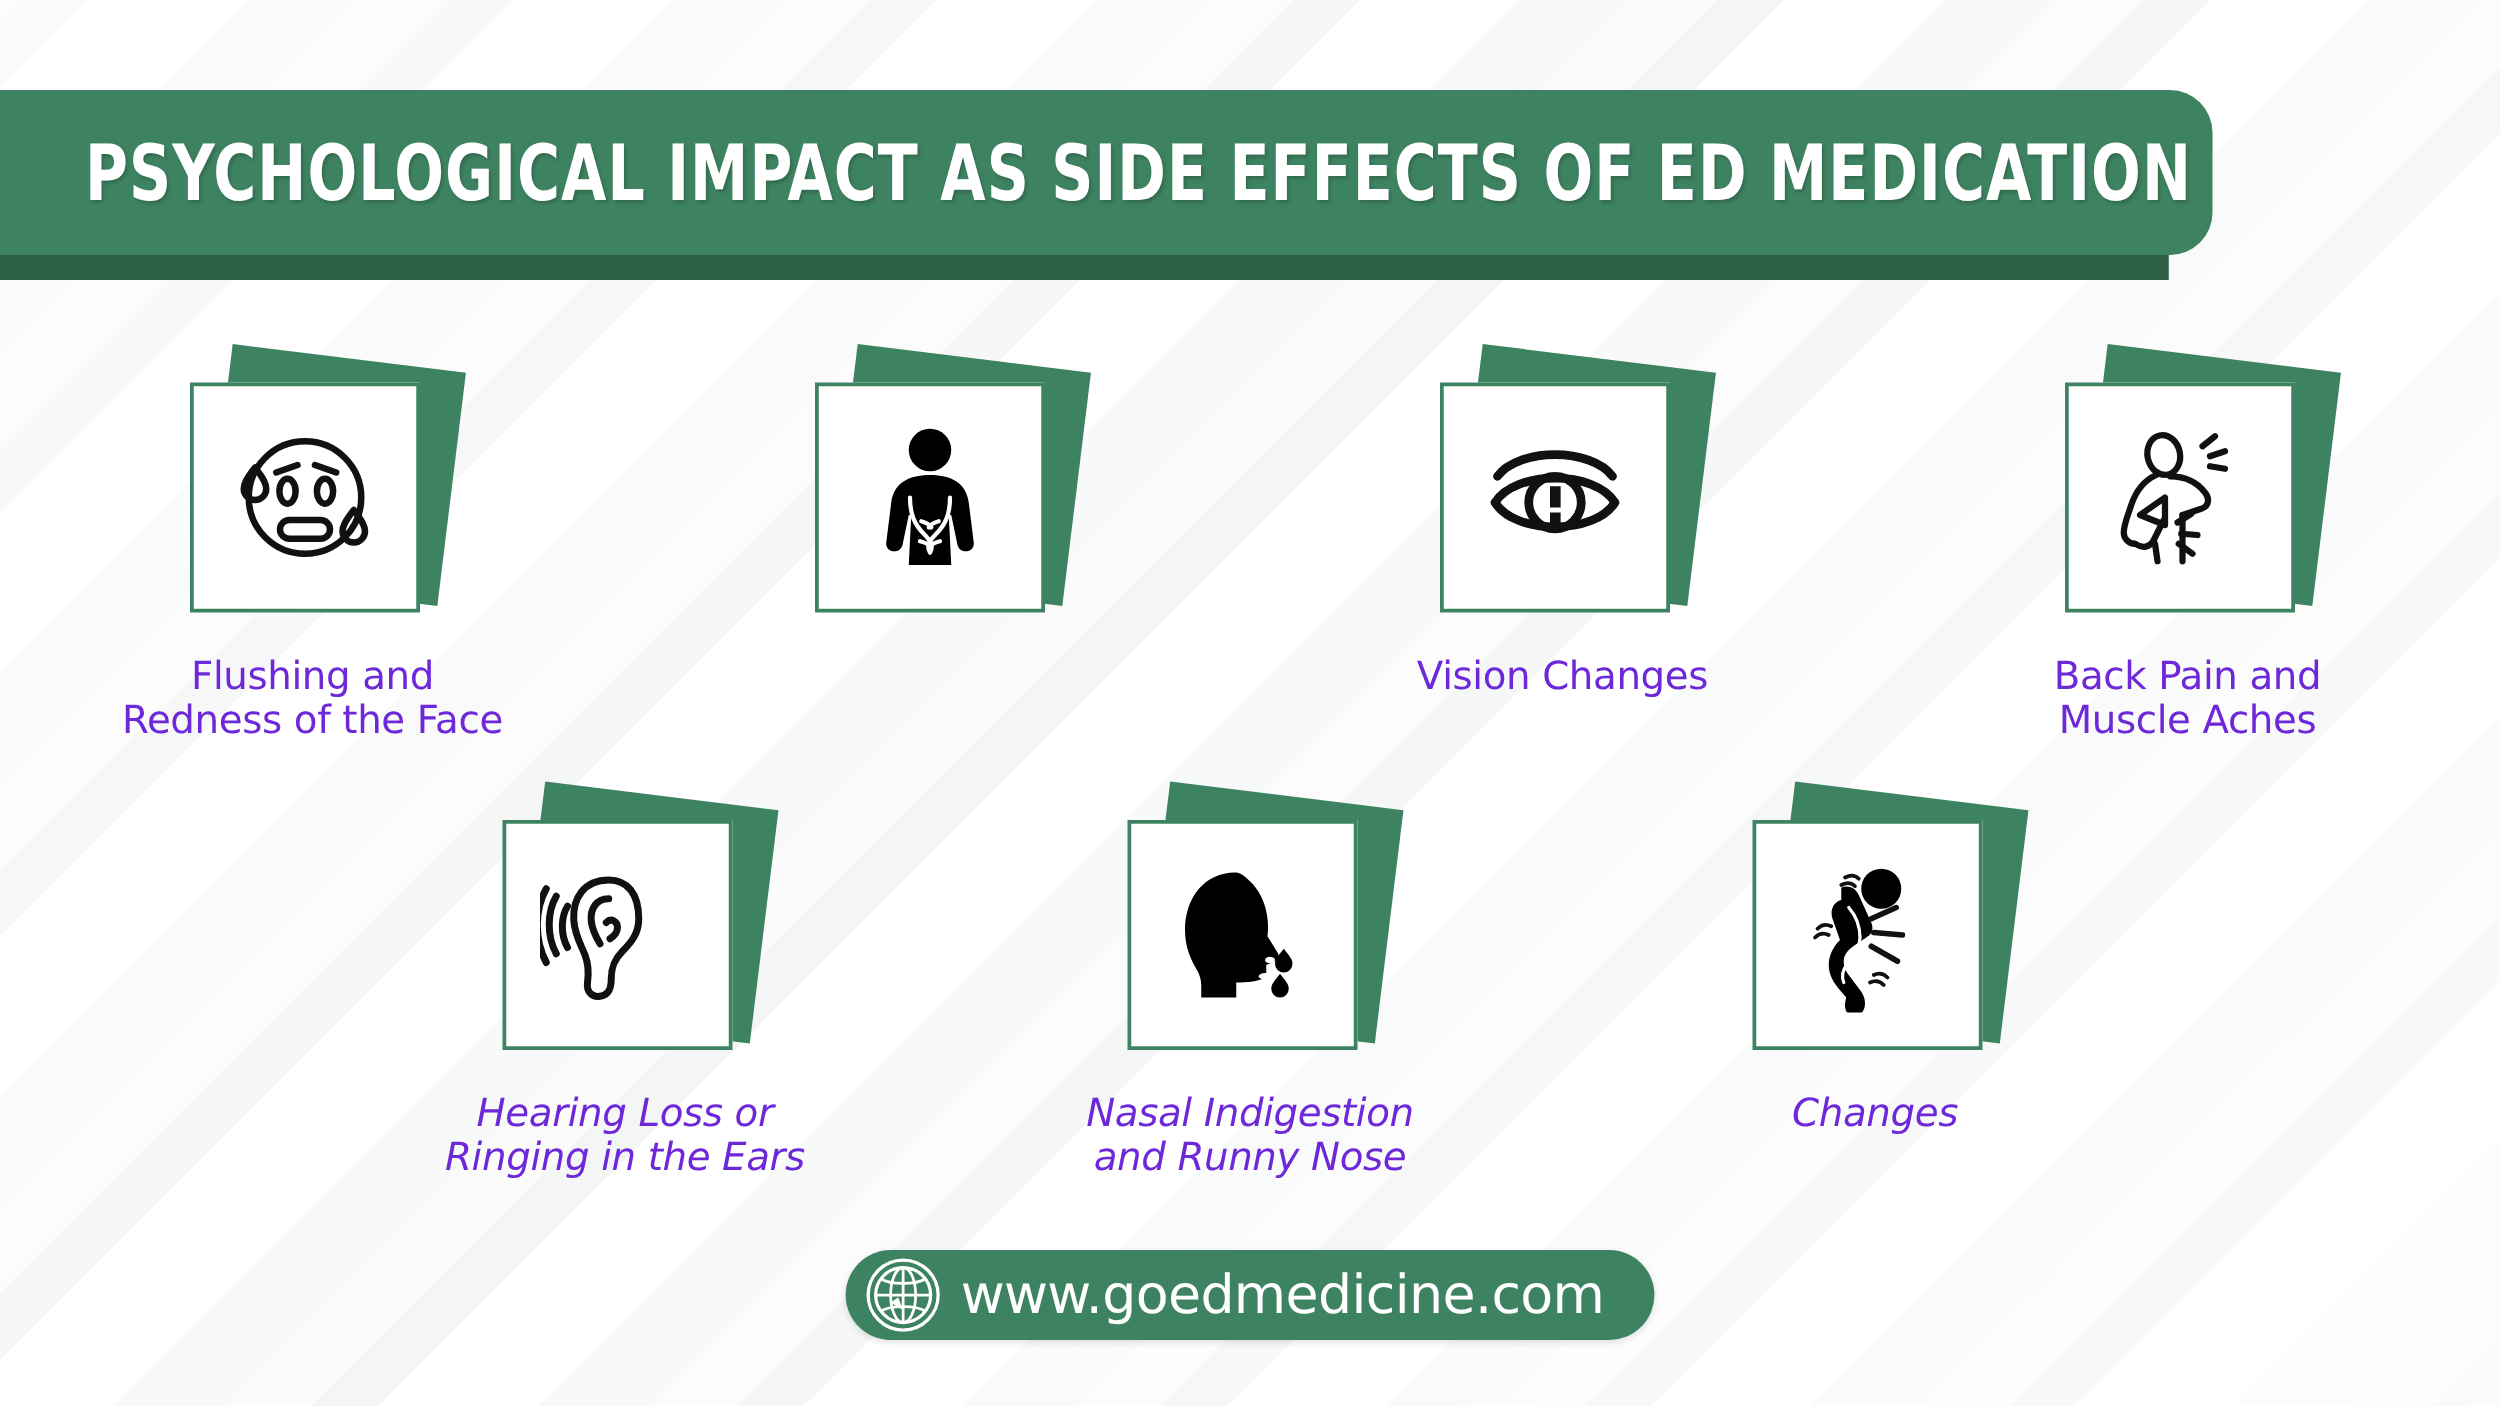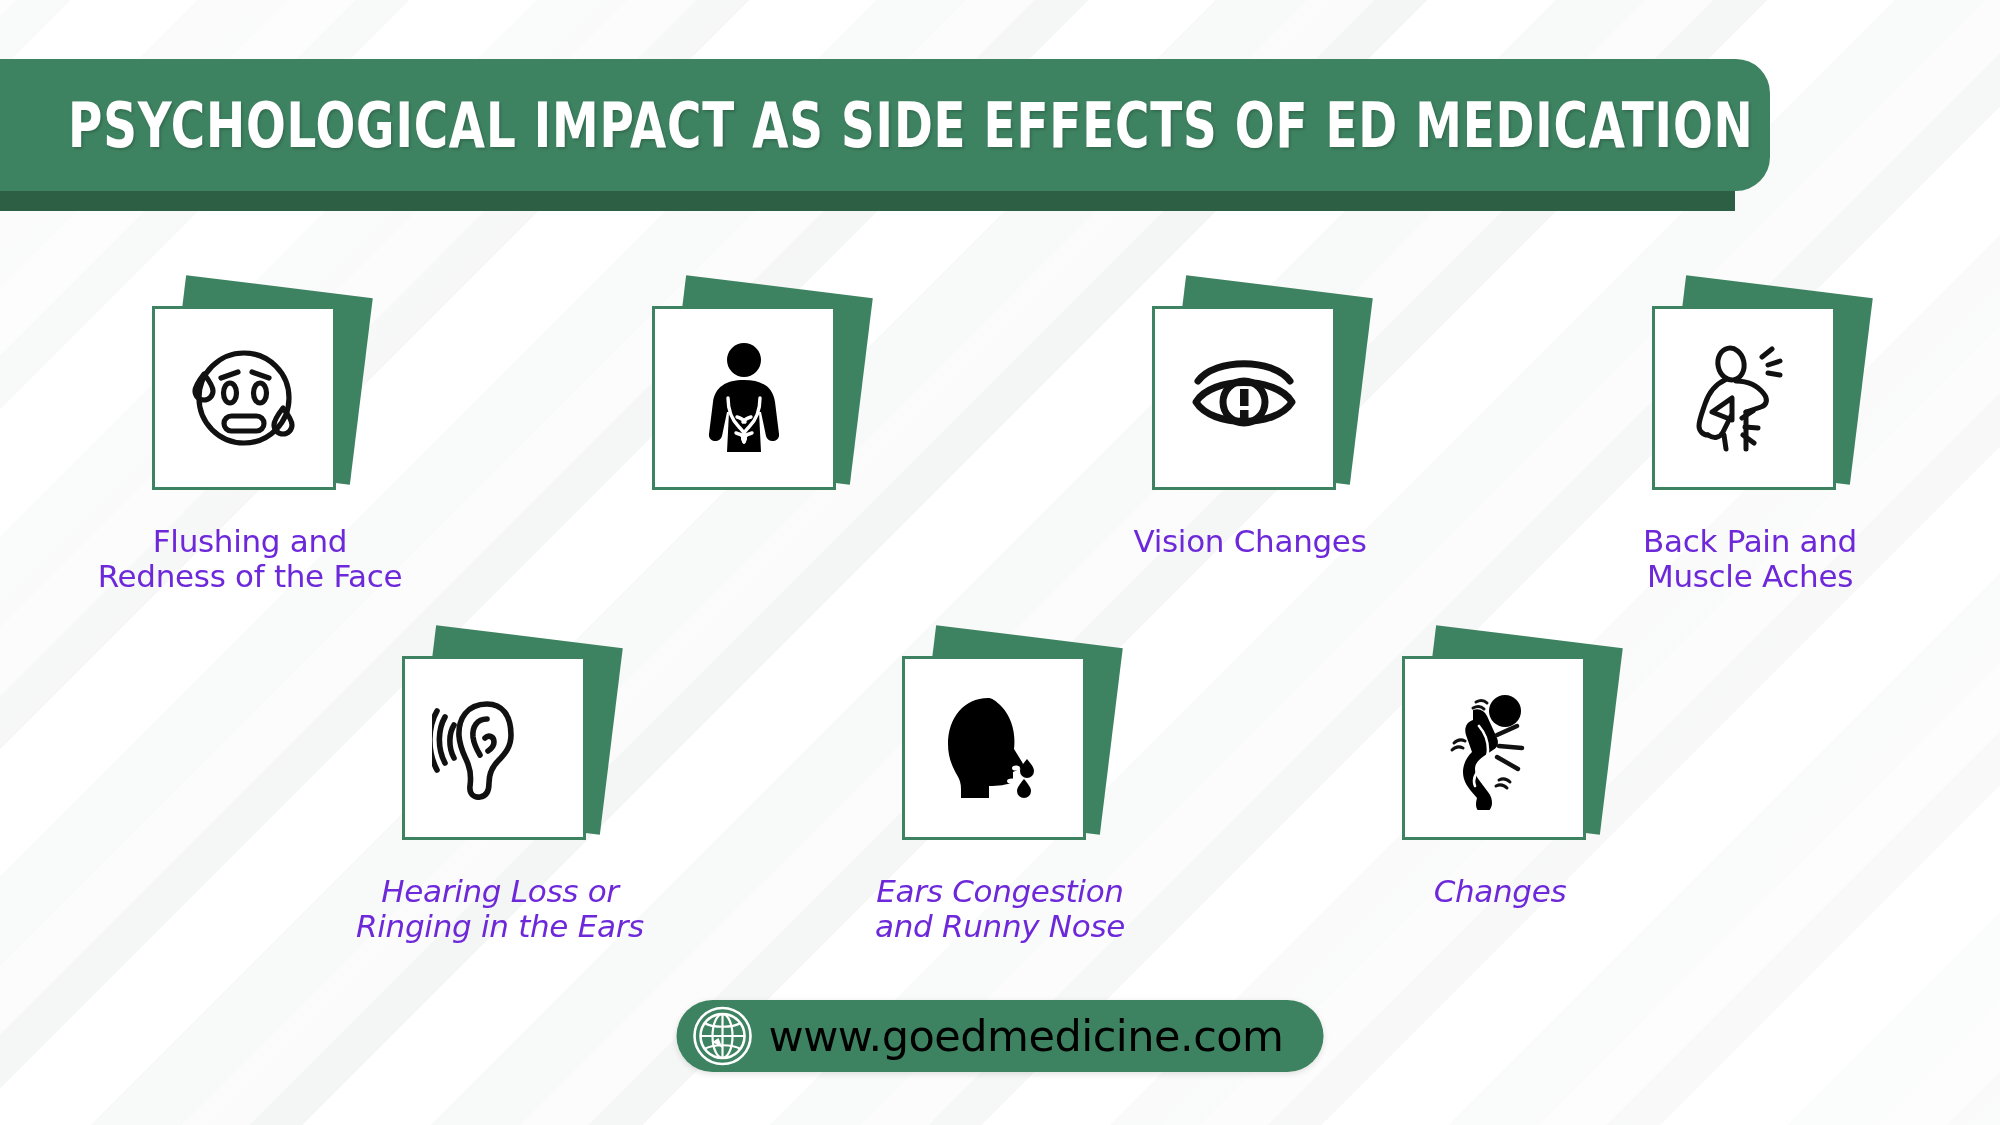--- a/index.html
+++ b/index.html
@@ -19,21 +19,21 @@
         #fbfbfb 38px, #fbfbfb 86px,
         #f7f8f8 86px, #f7f8f8 150px,
         #ffffff 150px, #ffffff 240px);
   }
   #bg:after{
     content:"";position:absolute;inset:0;
     background:linear-gradient(135deg,rgba(255,255,255,.55),rgba(255,255,255,.1) 45%,rgba(255,255,255,.6));
   }
 
   
-  #header-wrap{position:absolute;left:0;top:59px;width:1770px;height:148px;}
+  #header-wrap{position:absolute;left:0;top:72px;width:1770px;height:148px;}
   #header-shadow{
     position:absolute;left:0;top:130px;width:1735px;height:22px;
     background:#2d5f45;
   }
   #header-bar{
     position:absolute;left:0;top:0;width:1770px;height:132px;
     background:#3e8361;
     border-radius:0 34px 34px 0;
     display:flex;align-items:center;
   }
@@ -92,21 +92,21 @@
     position:absolute;left:50%;top:1000px;transform:translateX(-50%);
     height:72px;
     background:#3e8361;
     border-radius:36px;
     display:flex;align-items:center;
     padding:0 40px 0 16px;
     box-shadow:0 2px 6px rgba(0,0,0,.12);
   }
   #footer-globe{width:60px;height:60px;margin-right:16px;flex:none;}
   #footer-url{
-    color:#000000;
+    color:#ffffff;
     font-family:"DejaVu Sans","Liberation Sans",sans-serif;
     font-size:43px;
     letter-spacing:-.5px;
     white-space:nowrap;
   }
 </style>
 </head>
 <body>
 
 <div id="bg"></div>
@@ -238,21 +238,21 @@
             <path d="M95 73 c-5 6 -7 9 -7 12 a7 7 0 0 0 14 0 c0 -3 -2 -6 -7 -12 z"></path>
             <path d="M92 93 c-5 6 -7 9 -7 12 a7 7 0 0 0 14 0 c0 -3 -2 -6 -7 -12 z"></path>
           </g>
           <g fill="#fff">
             <ellipse cx="84" cy="82" rx="4" ry="2.6"></ellipse>
             <ellipse cx="80" cy="95" rx="5" ry="2.6"></ellipse>
           </g>
         </svg>
       </div>
     </div>
-    <div class="card-label">Ears Congestion
+    <div class="card-label">Nasal Indigestion
 and Runny Nose</div>
   </div>
 
   <div class="card-item">
     <div class="icon-stack">
       <div class="green-square"></div>
       <div class="white-square">
         <svg width="124" height="124" viewBox="0 0 124 124">
           <circle cx="73" cy="25" r="16" fill="#000"></circle>
           <path fill="#000" d="M41 34 c-7 2 -9 9 -7 15 l6 17 c-6 6 -9 13 -9 20 0 8 4 14 8 19 l6 7 c-2 7 -1 12 3 14 6 3 12 -2 12 -9 0 -4 -1 -7 -4 -11 l-9 -12 c-3 -4 -4 -7 -4 -11 0 -5 3 -9 9 -13 l9 -6 c5 -3 6 -7 4 -12 l-10 -22 c-3 -6 -8 -8 -14 -6 z"></path>

